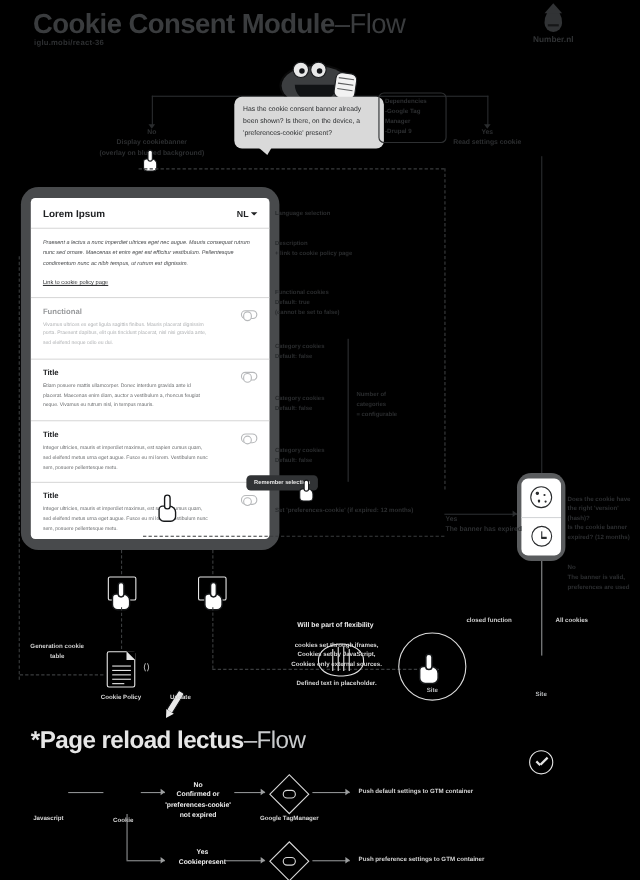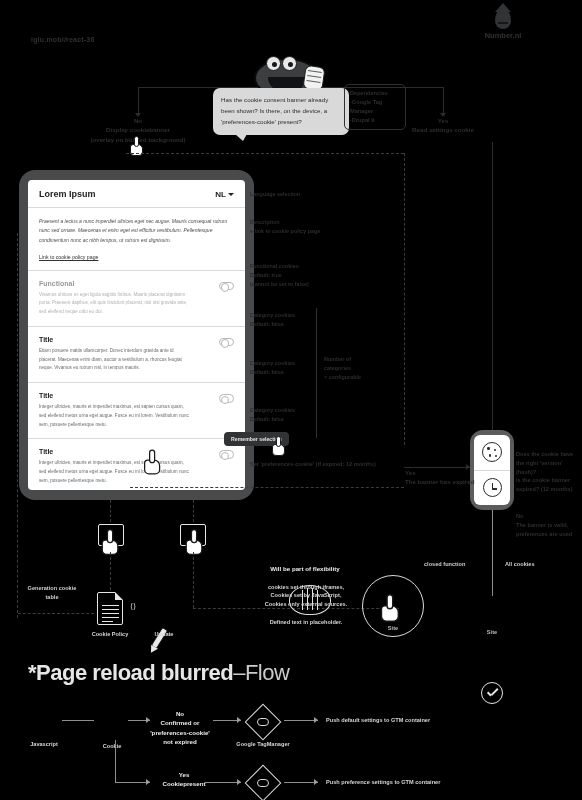--- a/index.html
+++ b/index.html
@@ -180,20 +180,23 @@
   #title2 .flow { font-weight:normal; color:#c9cbcd; }
   .diamond{width:26px;height:26px;border:1.4px solid #d8d8d8;transform:rotate(45deg);}
   .lbl-b{color:#ededed;font-size:6.2px;font-weight:bold;text-align:center;line-height:1.5;}
   .lbl-s{color:#d5d5d5;font-size:5.6px;font-weight:bold;text-align:center;line-height:1.5;}
 </style>
 </head>
 <body>
 
 <div class="stage">
 
+  <div class="abs" id="title">
+    <span>Cookie Consent Module</span><span class="flow">–Flow</span>
+  </div>
   <div class="abs" id="subtitle">iglu.mobi/react-36</div>
 
   <div class="abs" id="logo-wrap">
     <div class="droplet"></div>
     <div id="logo-text">Number.nl</div>
   </div>
 
   <div class="ln h abs" style="left:138px; top:87px; width:306px;"></div>
   <div class="ln v abs" style="left:138px; top:87px; height:27px;"></div>
   <div class="arrow-d" style="left:135px; top:113px;"></div>
@@ -435,21 +438,21 @@
   <div class="abs lbl-s" style="left:378px; top:624px; width:30px; color:#b9bbbd;">Site</div>
   <div class="abs note lt" style="left:424px; top:560px;">closed function</div>
 
   <div class="abs check-ic" style="left:481px; top:597px;"></div>
   <div class="abs lbl-s" style="left:477px; top:628px; width:30px; color:#b9bbbd;">Site</div>
   <div class="abs note lt" style="left:505px; top:560px;">All cookies</div>
 
   <div class="ln v abs lt" style="left:492px; top:510px; height:86px;"></div>
 
   <div class="abs" id="title2">
-    <span>*Page reload blurred</span><span class="flow">–Flow</span>
+    <span>*Page reload lectus</span><span class="flow">–Flow</span>
   </div>
 
   <div class="abs lbl-s" style="left:20px; top:740px; width:48px;">Javascript</div>
 
   <div class="ln h abs lt" style="left:62px; top:720px; width:32px;"></div>
 
   <div class="abs lbl-s" style="left:88px; top:742px; width:48px;">Cookie</div>
 
   <div class="ln h abs lt" style="left:128px; top:720px; width:22px;"></div>
   <div class="arrow-r lt" style="left:146px; top:717px;"></div>

